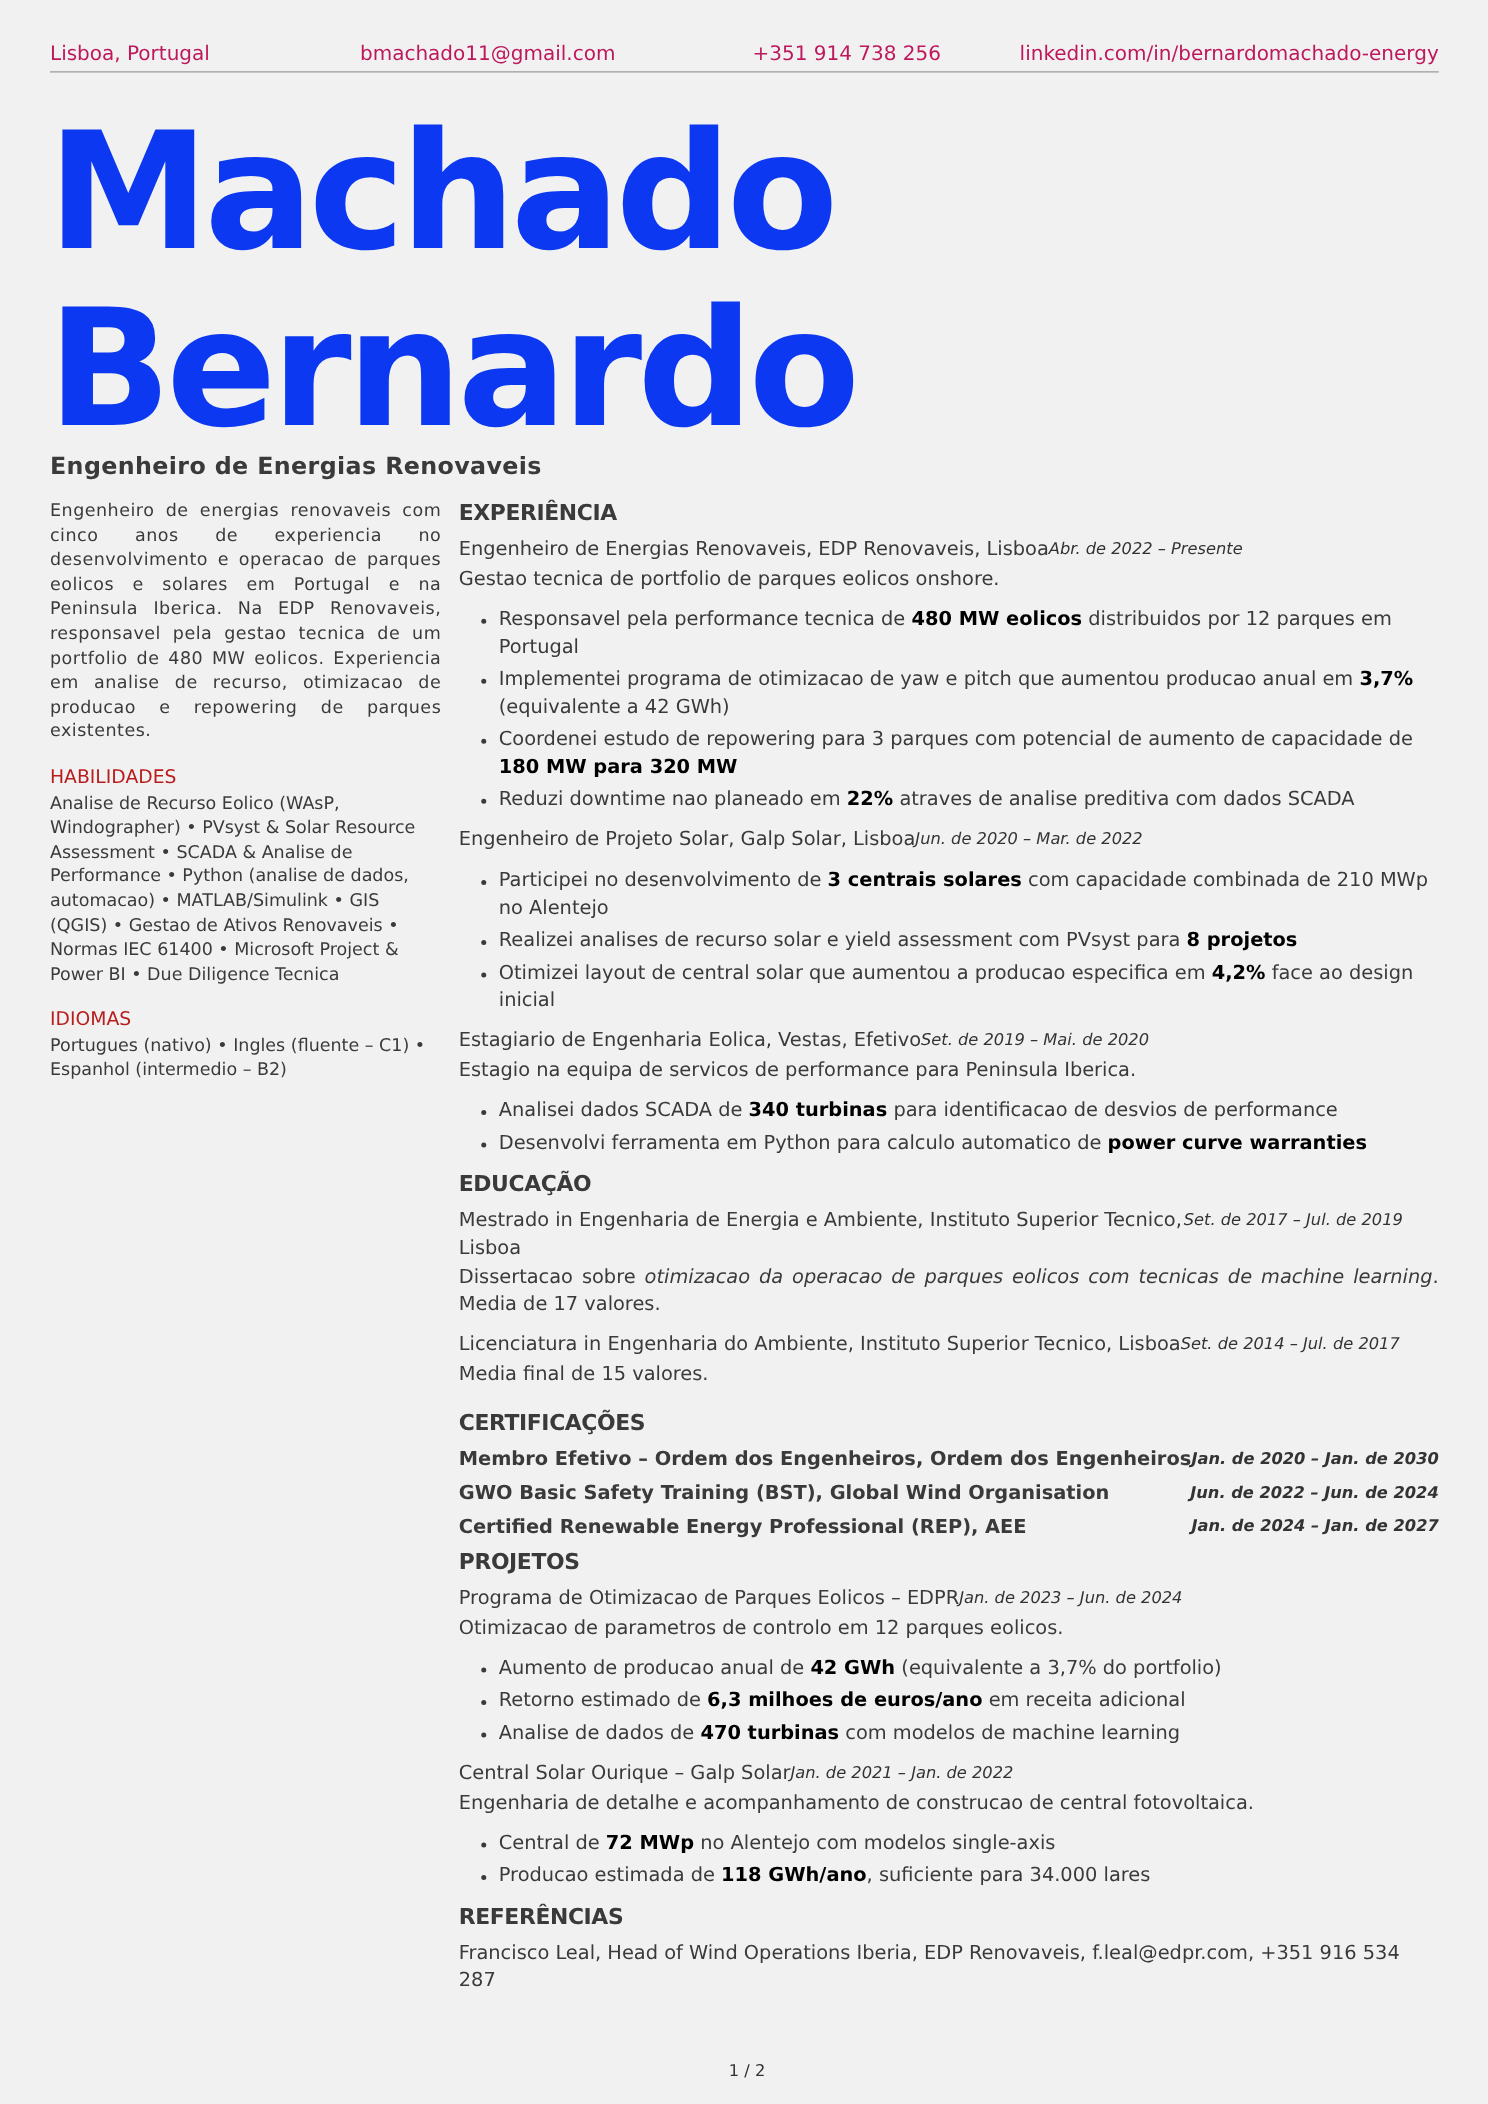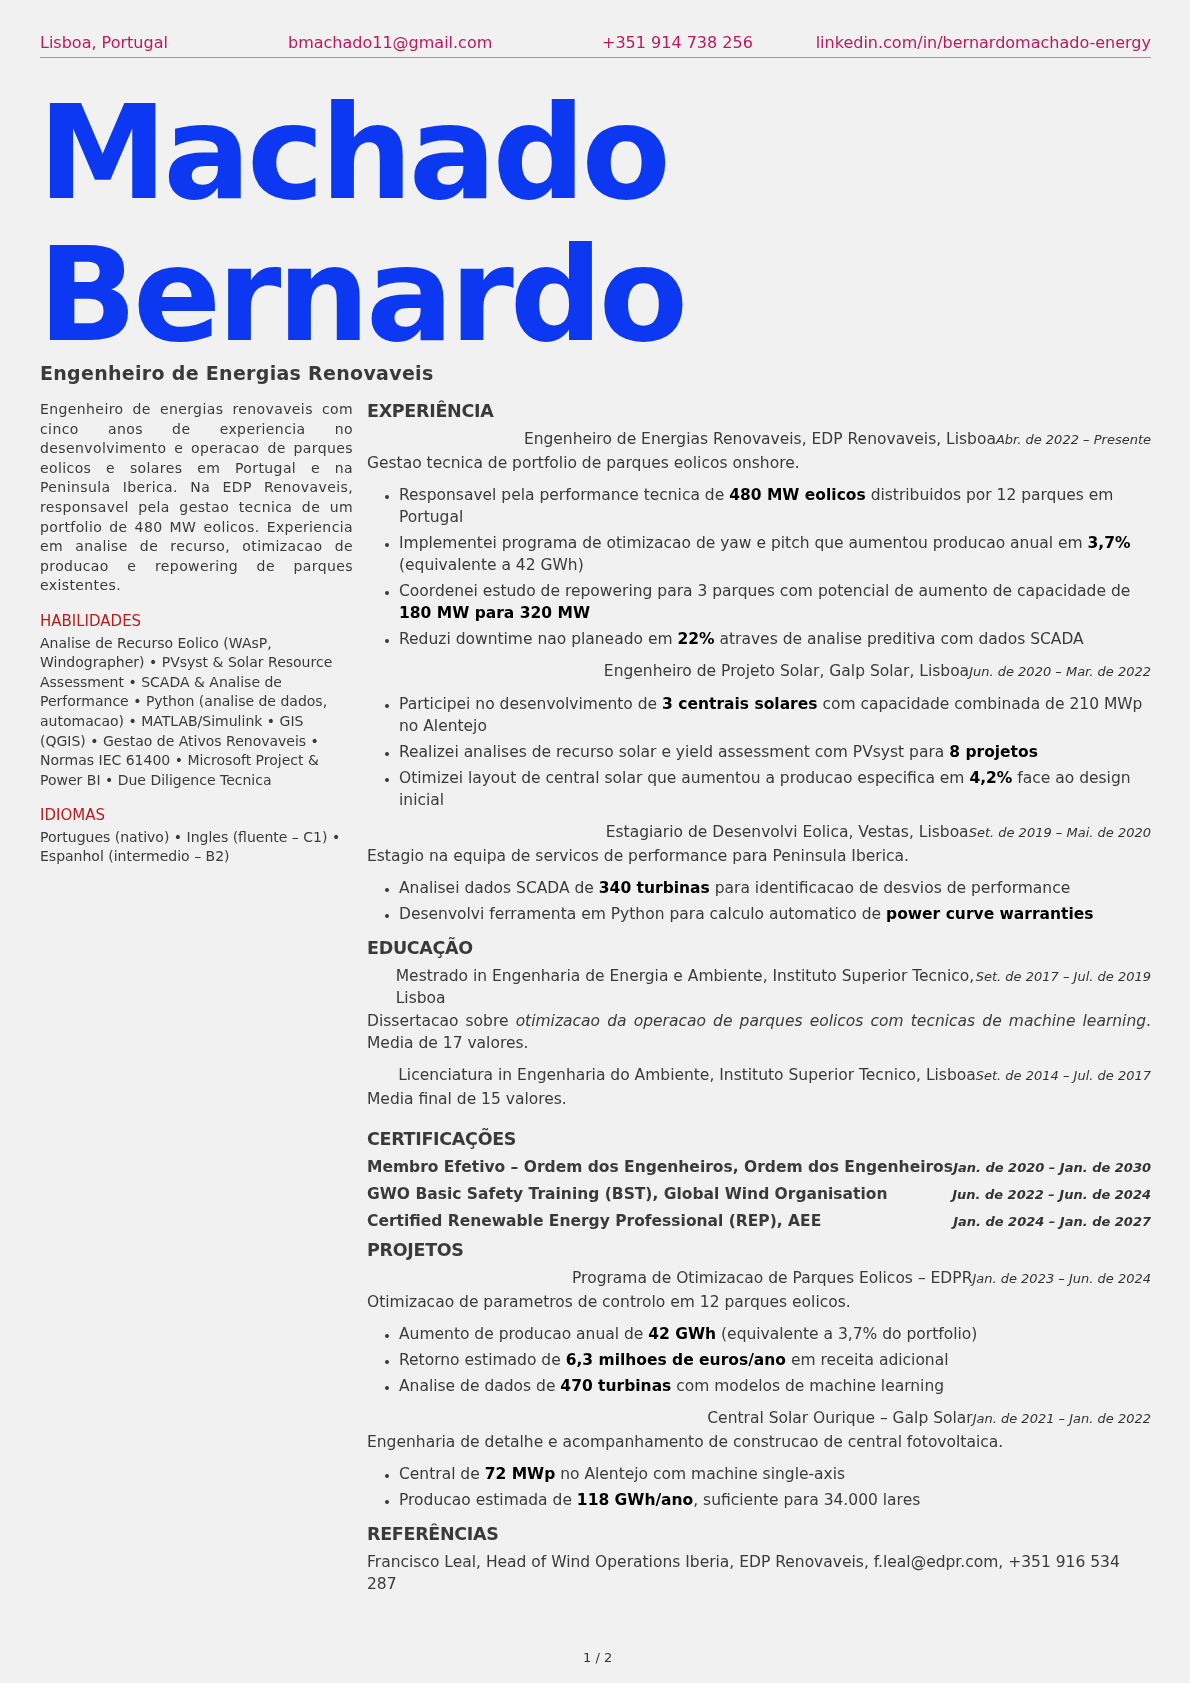--- a/index.html
+++ b/index.html
@@ -30,21 +30,21 @@
     position: absolute; left: 40px; top: 400px; width: 313px; font-size: 14px; line-height: 19.6px;
   }
   .summary { text-align: justify; margin: 0 0 20px 0; letter-spacing: 0.4px; }
   .left h3 { margin: 0 0 2px 0; font-size: 15px; font-weight: normal; color: #b91c1c; }
   .left p { margin: 0 0 16px 0; }
   .right {
     position: absolute; left: 367px; top: 400px; width: 784px; font-size: 15.5px; line-height: 22px;
   }
   .right h2 { margin: 0 0 6px 0; font-size: 17.5px; font-weight: bold; color: #3a3a3a; letter-spacing: -0.3px; }
   .entry { margin-bottom: 8px; }
-  .entry-head { position: relative; display: flex; justify-content: flex-end; align-items: flex-start; }
+  .entry-head { position: relative; display: flex; justify-content: flex-start; align-items: flex-start; }
   .entry-title { max-width: 580px; }
   .entry-date { font-style: italic; font-size: 13px; white-space: nowrap; color: #333; padding-top: 1px; }
   .entry-desc { margin: 1px 0 0 0; }
   ul { margin: 10px 0 10px 0; padding-left: 32px; }
   li { margin-bottom: 4px; padding-left: 0; }
   li::marker { font-size: 12px; }
   .cert-row { display: flex; justify-content: space-between; margin-bottom: 4px; font-weight: bold; }
   .sec { margin-bottom: 12px; }
   .page-num { position: absolute; left: 583px; top: 1650px; font-size: 13px; color: #333; }
   b { color: #000000; }
@@ -97,21 +97,21 @@
             <span class="entry-date">Jun. de 2020 – Mar. de 2022</span>
           </div>
           <ul>
             <li><span>Participei no desenvolvimento de </span><b>3 centrais solares</b><span> com capacidade combinada de 210 MWp no Alentejo</span></li>
             <li><span>Realizei analises de recurso solar e yield assessment com PVsyst para </span><b>8 projetos</b><span></span></li>
             <li><span>Otimizei layout de central solar que aumentou a producao especifica em </span><b>4,2%</b><span> face ao design inicial</span></li>
           </ul>
         </div>
         <div class="entry">
           <div class="entry-head">
-            <span class="entry-title">Estagiario de Desenvolvi Eolica, Vestas, Lisboa</span>
+            <span class="entry-title">Estagiario de Engenharia Eolica, Vestas, Efetivo</span>
             <span class="entry-date">Set. de 2019 – Mai. de 2020</span>
           </div>
           <div class="entry-desc">Estagio na equipa de servicos de performance para Peninsula Iberica.</div>
           <ul>
             <li><span>Analisei dados SCADA de </span><b>340 turbinas</b><span> para identificacao de desvios de performance</span></li>
             <li><span>Desenvolvi ferramenta em Python para calculo automatico de </span><b>power curve warranties</b><span></span></li>
           </ul>
         </div>
       </div>
   </div>
@@ -166,21 +166,21 @@
             <li><span>Analise de dados de </span><b>470 turbinas</b><span> com modelos de machine learning</span></li>
           </ul>
         </div>
         <div class="entry">
           <div class="entry-head">
             <span class="entry-title">Central Solar Ourique – Galp Solar</span>
             <span class="entry-date">Jan. de 2021 – Jan. de 2022</span>
           </div>
           <div class="entry-desc">Engenharia de detalhe e acompanhamento de construcao de central fotovoltaica.</div>
           <ul>
-            <li><span>Central de </span><b>72 MWp</b><span> no Alentejo com machine single-axis</span></li>
+            <li><span>Central de </span><b>72 MWp</b><span> no Alentejo com modelos single-axis</span></li>
             <li><span>Producao estimada de </span><b>118 GWh/ano</b><span>, suficiente para 34.000 lares</span></li>
           </ul>
         </div>
       </div>
   </div>
   <div class="sec">
     <h2>REFERÊNCIAS</h2>
     <div>Francisco Leal, Head of Wind Operations Iberia, EDP Renovaveis, f.leal@edpr.com, +351 916 534 287</div>
   </div>
 </div>

